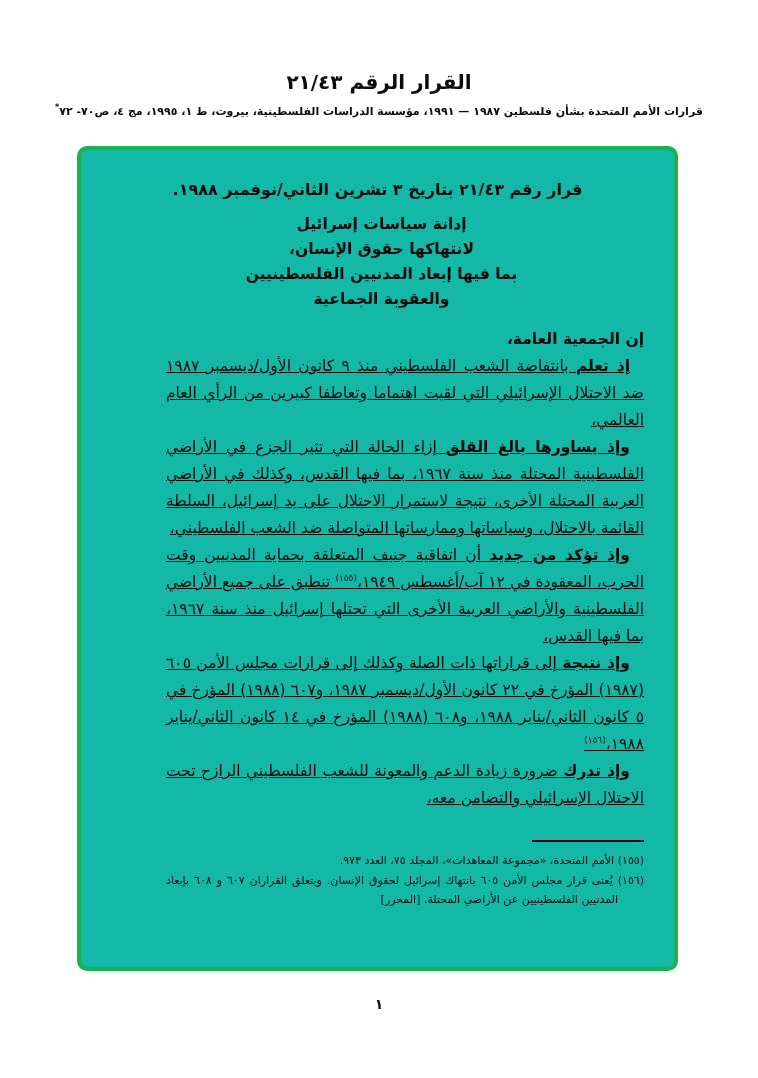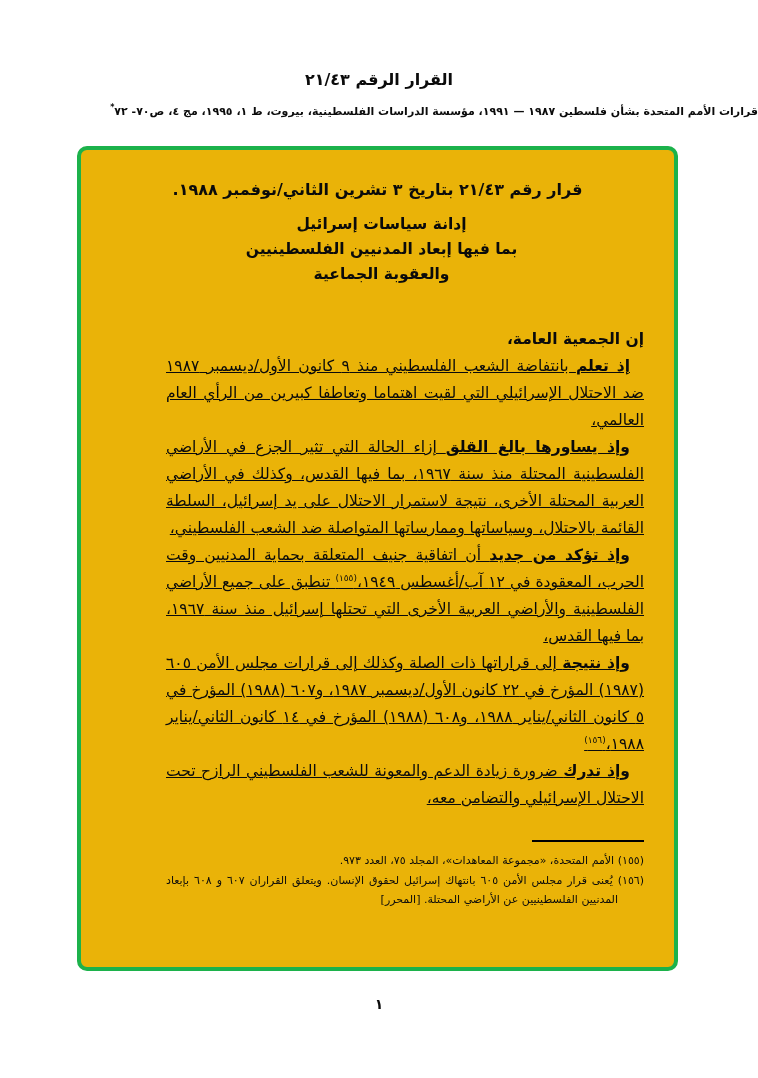--- a/index.html
+++ b/index.html
@@ -2,31 +2,31 @@
 <html lang="ar" dir="rtl"><head>
 <meta charset="utf-8">
 <style>
   html,body{margin:0;padding:0;background:#ffffff;}
   body{
     width:758px;height:1078px;position:relative;overflow:hidden;
     font-family:"DejaVu Sans",sans-serif;color:#0b0b0b;direction:rtl;
   }
   .doc-title{
     position:absolute;top:70px;left:0;right:0;text-align:center;
-    font-size:16px;font-weight:700;letter-spacing:.2px;
+    font-size:20px;font-weight:700;letter-spacing:.2px;
   }
   .source-line{
-    position:absolute;top:103px;left:0;right:0;text-align:right;
+    position:absolute;top:103px;left:0;right:0;text-align:center;
     font-size:11px;font-weight:700;white-space:nowrap;
   }
   .source-line sup{font-size:8px;vertical-align:super;}
   .green-box{
     position:absolute;left:77px;top:146px;width:601px;height:825px;
     box-sizing:border-box;border:4px solid #1cb24b;border-radius:10px;
-    background:#eab308;
+    background:#14b8a6;
   }
   .res-heading{
     position:absolute;top:30px;left:0;right:0;text-align:center;
     font-size:16px;font-weight:700;
   }
   .res-title{
     position:absolute;top:62px;left:0;right:0;text-align:center;
     font-size:15.5px;font-weight:700;line-height:25px;margin-left:8px;
   }
   .res-body{
@@ -62,20 +62,21 @@
 <div class="doc-title">القرار الرقم ٢١/٤٣</div>
 
 <div class="source-line"><span>قرارات الأمم المتحدة بشأن فلسطين ١٩٨٧ — ١٩٩١، مؤسسة الدراسات الفلسطينية، بيروت، ط ١، ١٩٩٥، مج ٤، ص٧٠- ٧٢</span><sup>*</sup></div>
 
 <div class="green-box">
 
   <div class="res-heading">قرار رقم ٢١/٤٣ بتاريخ ٣ تشرين الثاني/نوفمبر ١٩٨٨.</div>
 
   <div class="res-title">
     <div>إدانة سياسات إسرائيل</div>
+    <div>لانتهاكها حقوق الإنسان،</div>
     <div>بما فيها إبعاد المدنيين الفلسطينيين</div>
     <div>والعقوبة الجماعية</div>
   </div>
 
   <div class="res-body">
     <div class="preamble-intro">إن الجمعية العامة،</div>
 
     <p class="body-para"><b>إذ تعلم</b><span> بانتفاضة الشعب الفلسطيني منذ ٩ كانون الأول/ديسمبر ١٩٨٧ ضد الاحتلال الإسرائيلي التي لقيت اهتماما وتعاطفا كبيرين من الرأي العام العالمي،</span><sup class="fref"></sup><span></span></p>
 
     <p class="body-para"><b>وإذ يساورها بالغ القلق</b><span> إزاء الحالة التي تثير الجزع في الأراضي الفلسطينية المحتلة منذ سنة ١٩٦٧، بما فيها القدس، وكذلك في الأراضي العربية المحتلة الأخرى، نتيجة لاستمرار الاحتلال على يد إسرائيل، السلطة القائمة بالاحتلال، وسياساتها وممارساتها المتواصلة ضد الشعب الفلسطيني،</span><sup class="fref"></sup><span></span></p>

